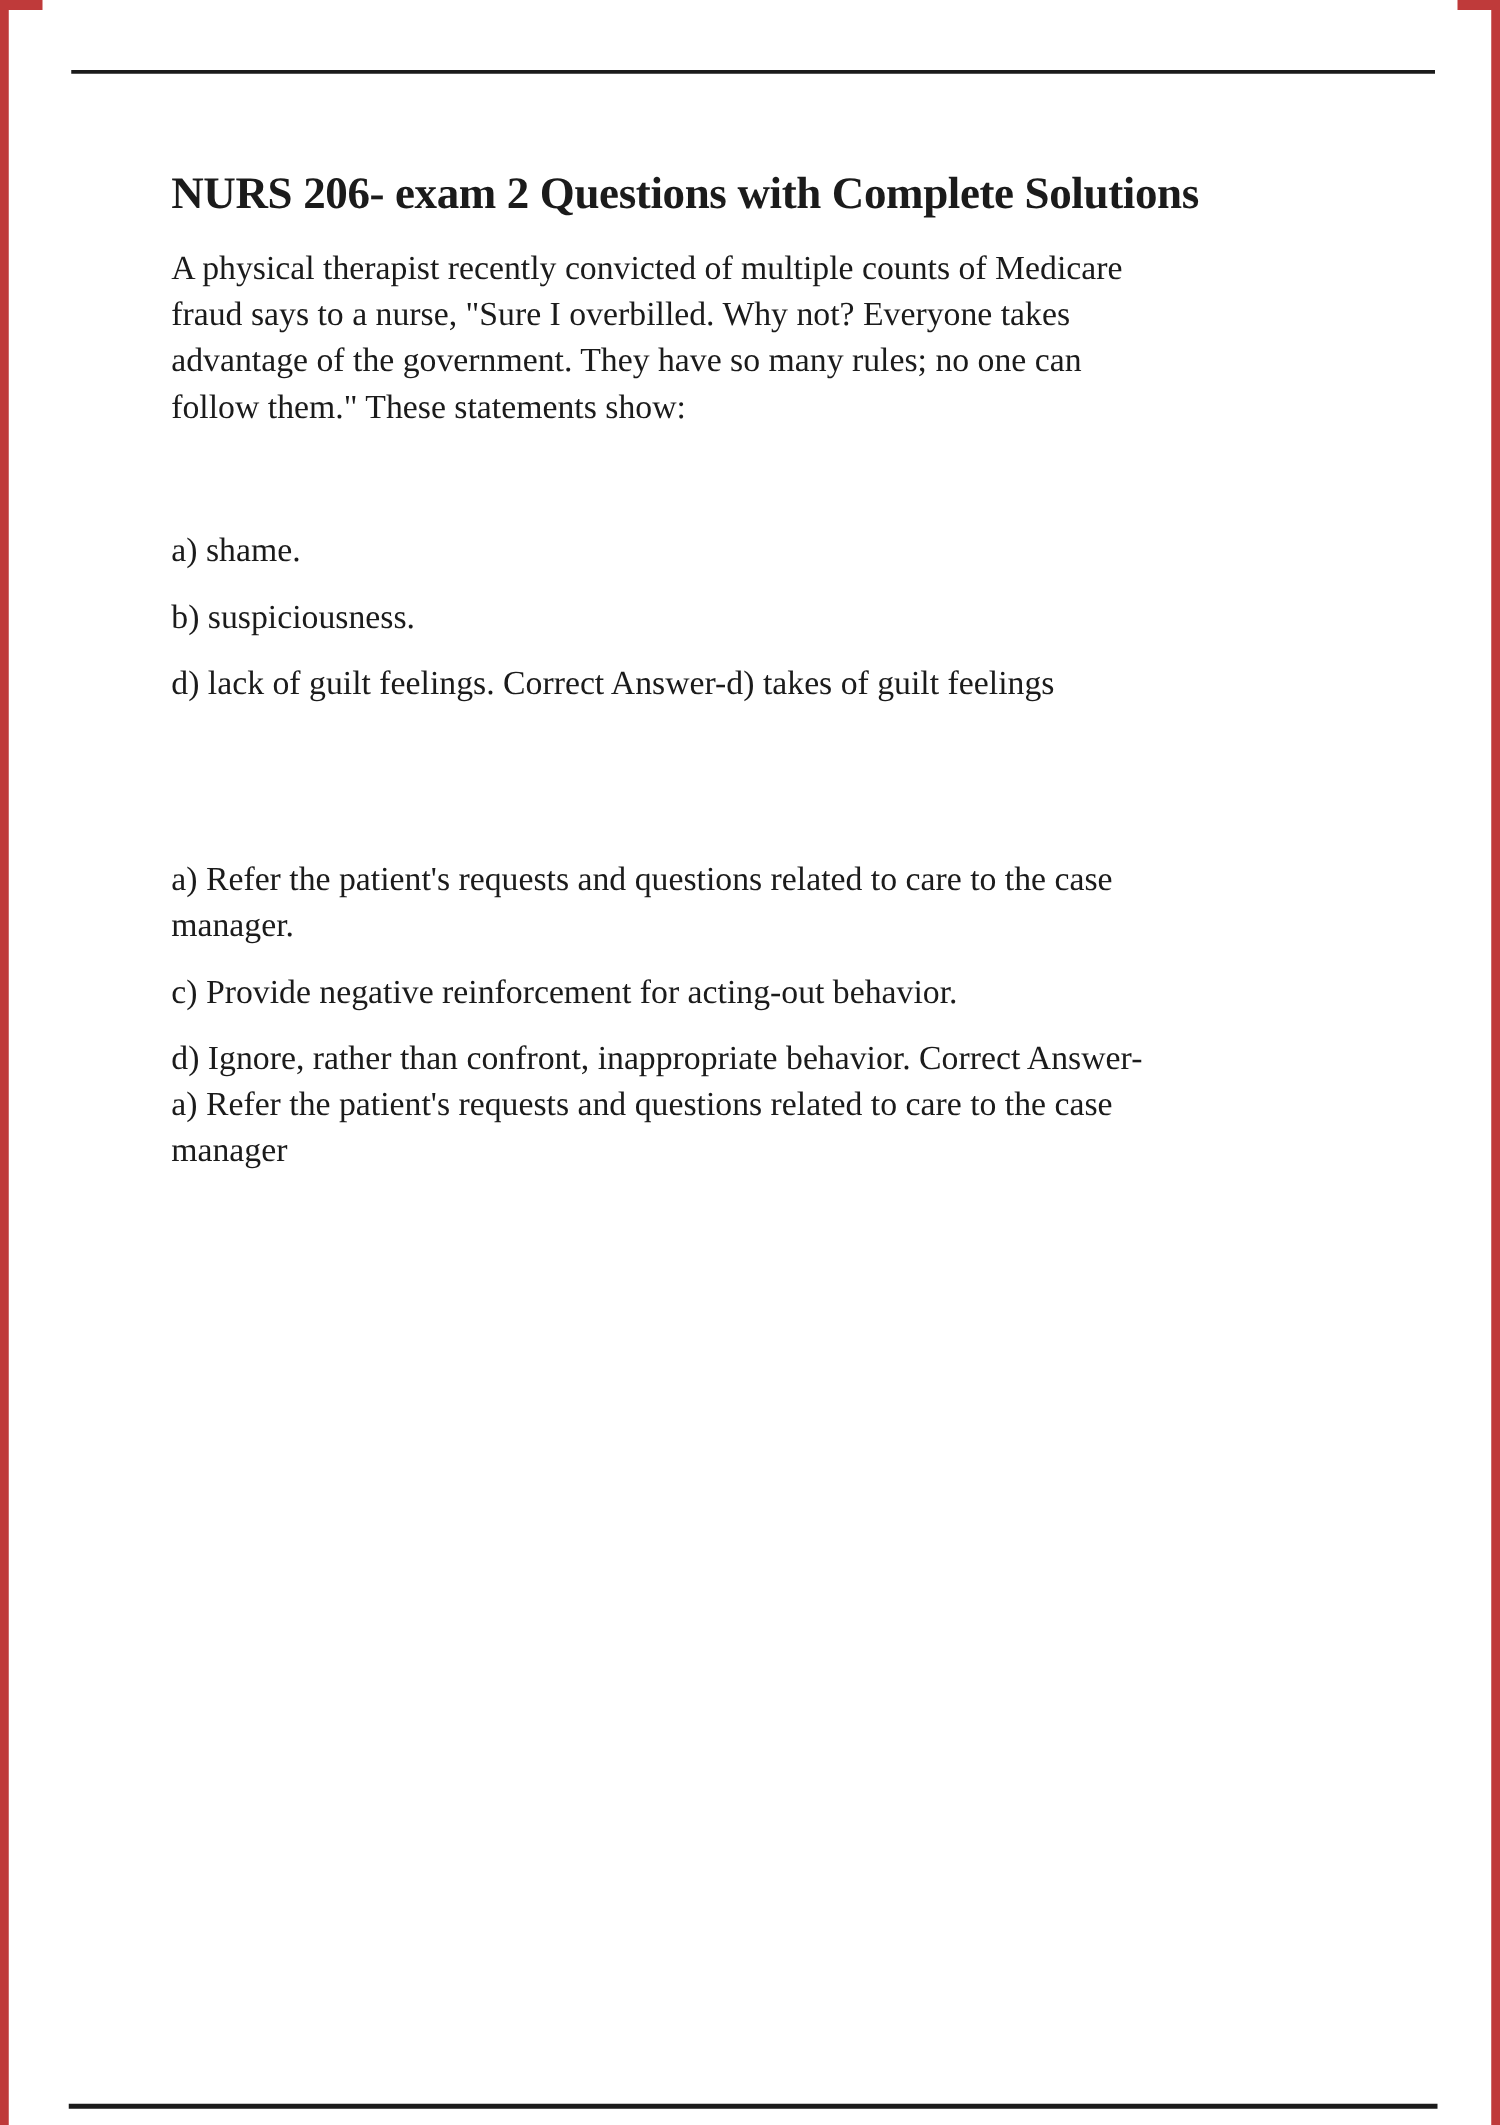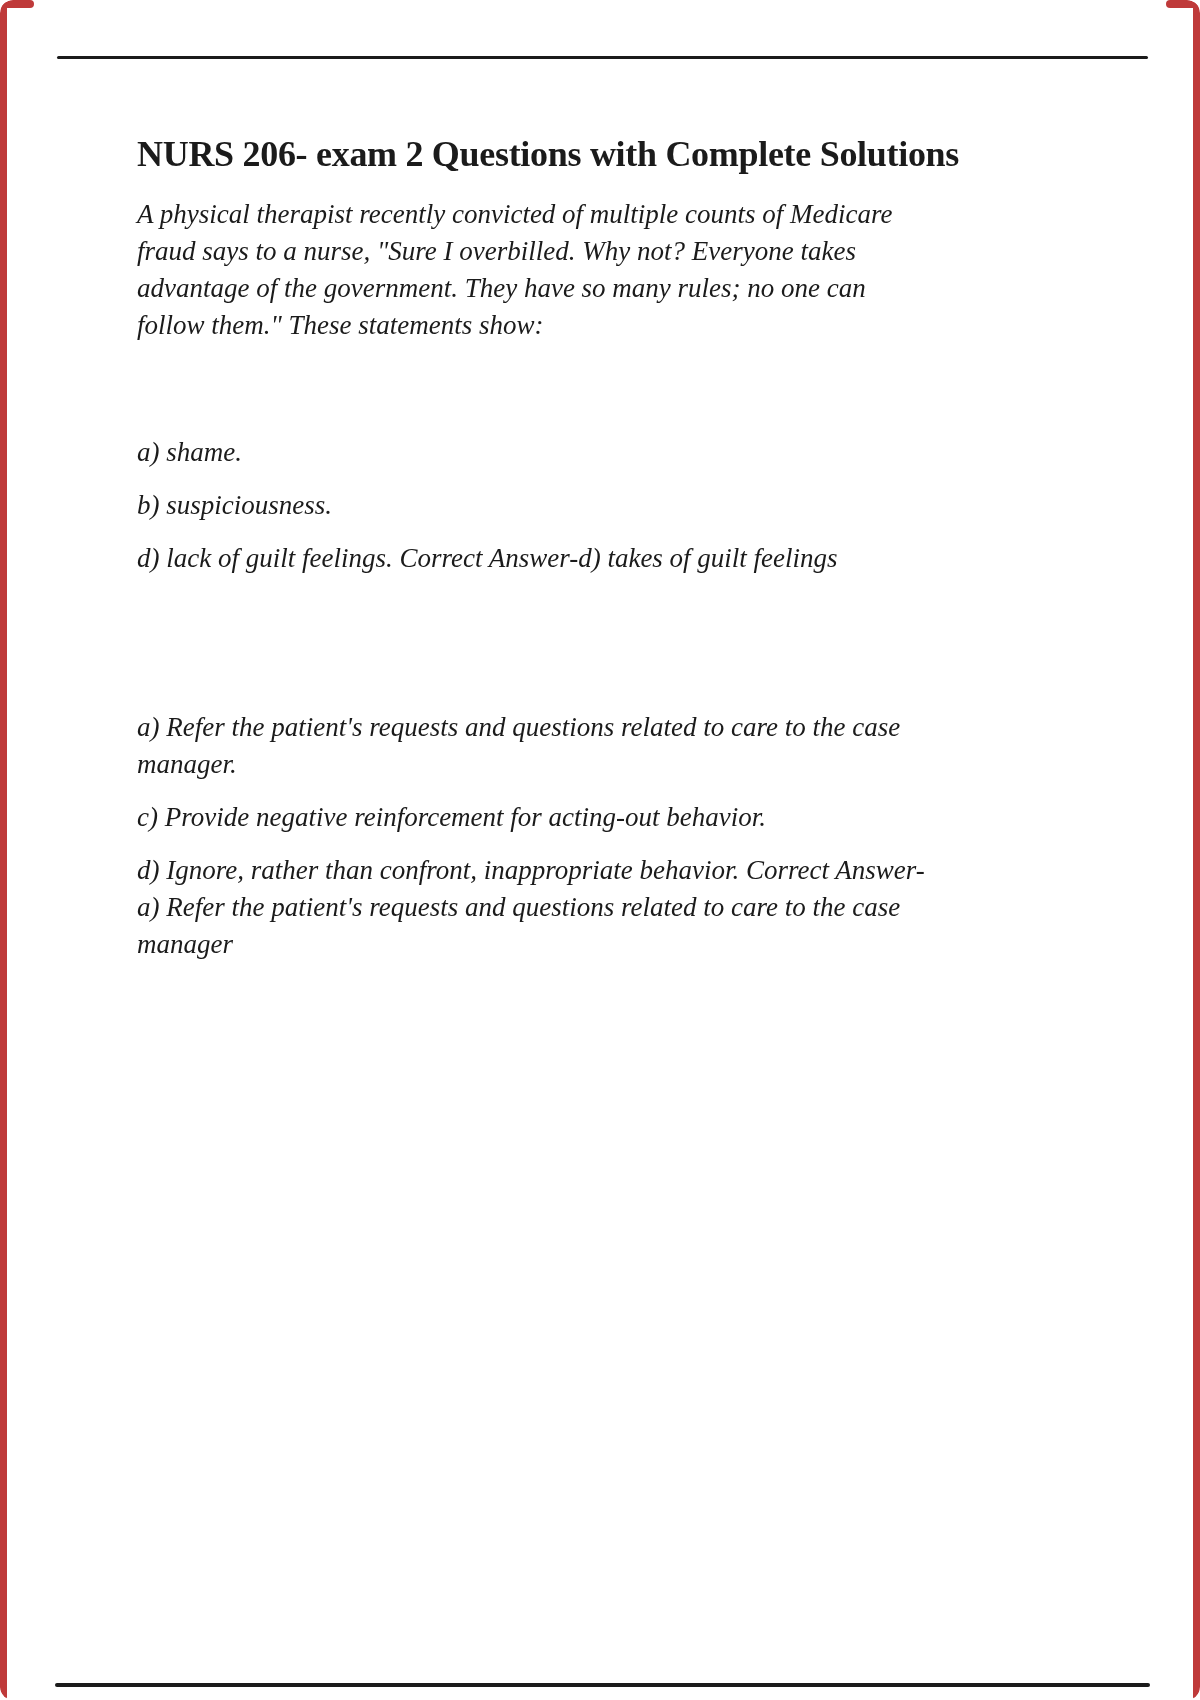--- a/index.html
+++ b/index.html
@@ -1,21 +1,21 @@
 <!DOCTYPE html>
 <html style="--edge-marker: #bf3a3a; --rule: #1b1b1b; --text: #1b1b1b; --background: #ffffff;"><head>
 <meta charset="utf-8">
 <style>
   :root {
     --edge-marker: #bf3a3a;
     --rule: #1b1b1b;
     --text: #1b1b1b;
     --background: #ffffff;
   }
-  * { box-sizing: border-box; border-radius: 13px; }
+  * { box-sizing: border-box; }
   html, body {
     margin: 0;
     padding: 0;
     background: var(--background);
   }
   .page {
     position: relative;
     width: 1200px;
     height: 1700px;
     background: var(--background);
@@ -70,23 +70,22 @@
     line-height: 48px;
     font-weight: bold;
     letter-spacing: -0.3px;
     white-space: pre-line;
   }
   .para, .option {
     margin: 0;
     font-size: 27px;
     line-height: 37px;
     white-space: pre-line;
-    font-style: italic;
   }
-  .option { margin-bottom: 16px; margin-top: 12px; }
+  .option { margin-bottom: 16px; }
   .spacer { width: 100%; }
   .sp-78 { height: 78px; }
   .sp-40 { height: 40px; }
   .sp-64 { height: 64px; }
   .sp-48 { height: 48px; }
 </style>
 </head>
 <body>
 
 <div class="page">

